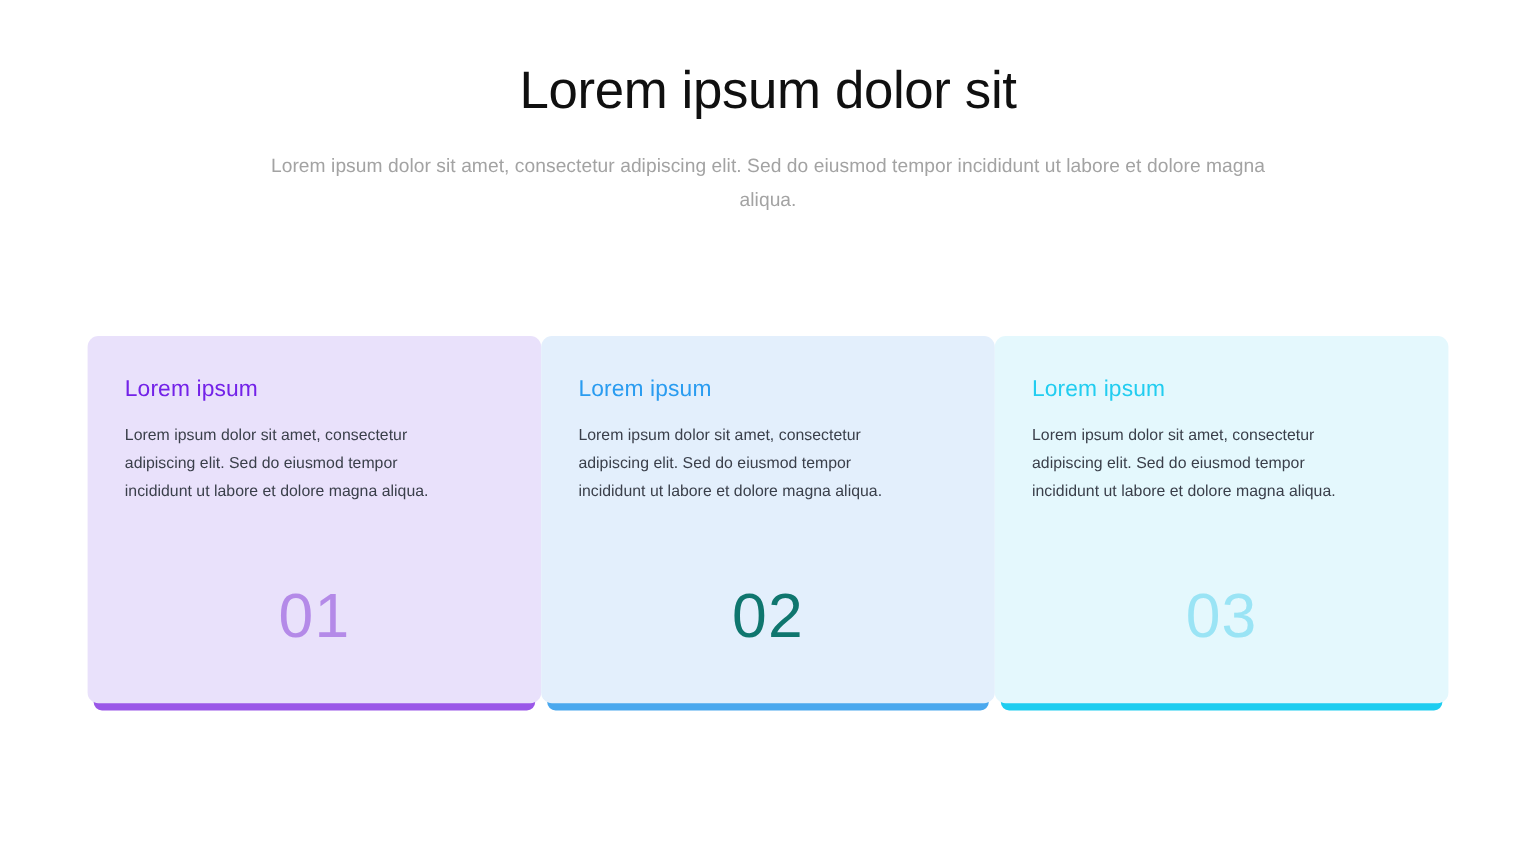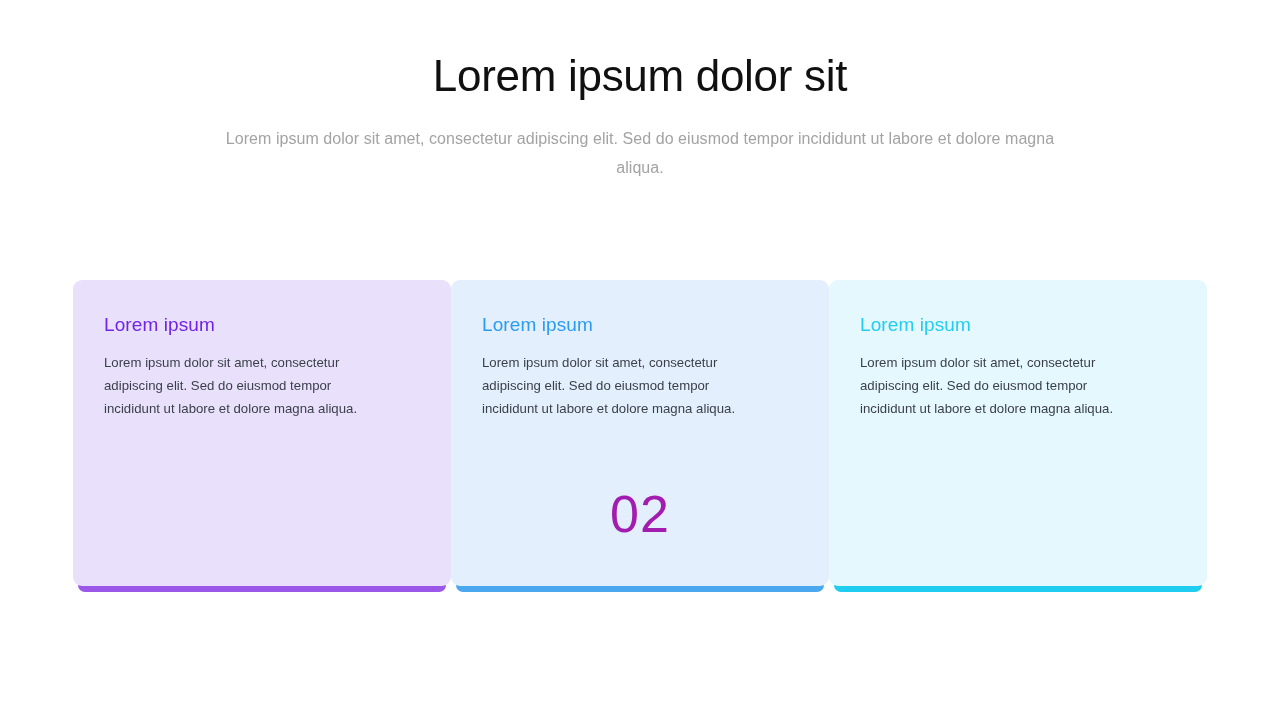--- a/index.html
+++ b/index.html
@@ -106,34 +106,36 @@
     <p class="page-subtitle" style="color: rgb(163, 163, 163);">Lorem ipsum dolor sit amet, consectetur adipiscing elit. Sed do eiusmod tempor incididunt ut labore et dolore magna aliqua.</p>
   </div>
 
   <div class="cards">
 
     <div class="card-wrap">
       <div class="card-accent" style="background: rgb(154, 87, 232);"></div>
       <div class="card" style="background: rgb(233, 225, 251);">
         <div class="card-title" style="color: rgb(115, 34, 232);">Lorem ipsum</div>
         <div class="card-body" style="color: rgb(58, 63, 74);">Lorem ipsum dolor sit amet, consectetur adipiscing elit. Sed do eiusmod tempor incididunt ut labore et dolore magna aliqua.</div>
+        <div class="card-number" style="color: rgb(180, 138, 232);">01</div>
       </div>
     </div>
 
     <div class="card-wrap">
       <div class="card-accent" style="background: rgb(74, 168, 238);"></div>
       <div class="card" style="background: rgb(227, 239, 252);">
         <div class="card-title" style="color: rgb(42, 156, 240);">Lorem ipsum</div>
         <div class="card-body" style="color: rgb(58, 63, 74);">Lorem ipsum dolor sit amet, consectetur adipiscing elit. Sed do eiusmod tempor incididunt ut labore et dolore magna aliqua.</div>
-        <div class="card-number" style="color: #a21caf;">02</div>
+        <div class="card-number" style="color: #0f766e;">02</div>
       </div>
     </div>
 
     <div class="card-wrap">
       <div class="card-accent" style="background: rgb(30, 205, 240);"></div>
       <div class="card" style="background: rgb(228, 248, 253);">
         <div class="card-title" style="color: rgb(34, 205, 240);">Lorem ipsum</div>
         <div class="card-body" style="color: rgb(58, 63, 74);">Lorem ipsum dolor sit amet, consectetur adipiscing elit. Sed do eiusmod tempor incididunt ut labore et dolore magna aliqua.</div>
+        <div class="card-number" style="color: rgb(154, 228, 245);">03</div>
       </div>
     </div>
 
   </div>
 </div>
 
 </body></html>

